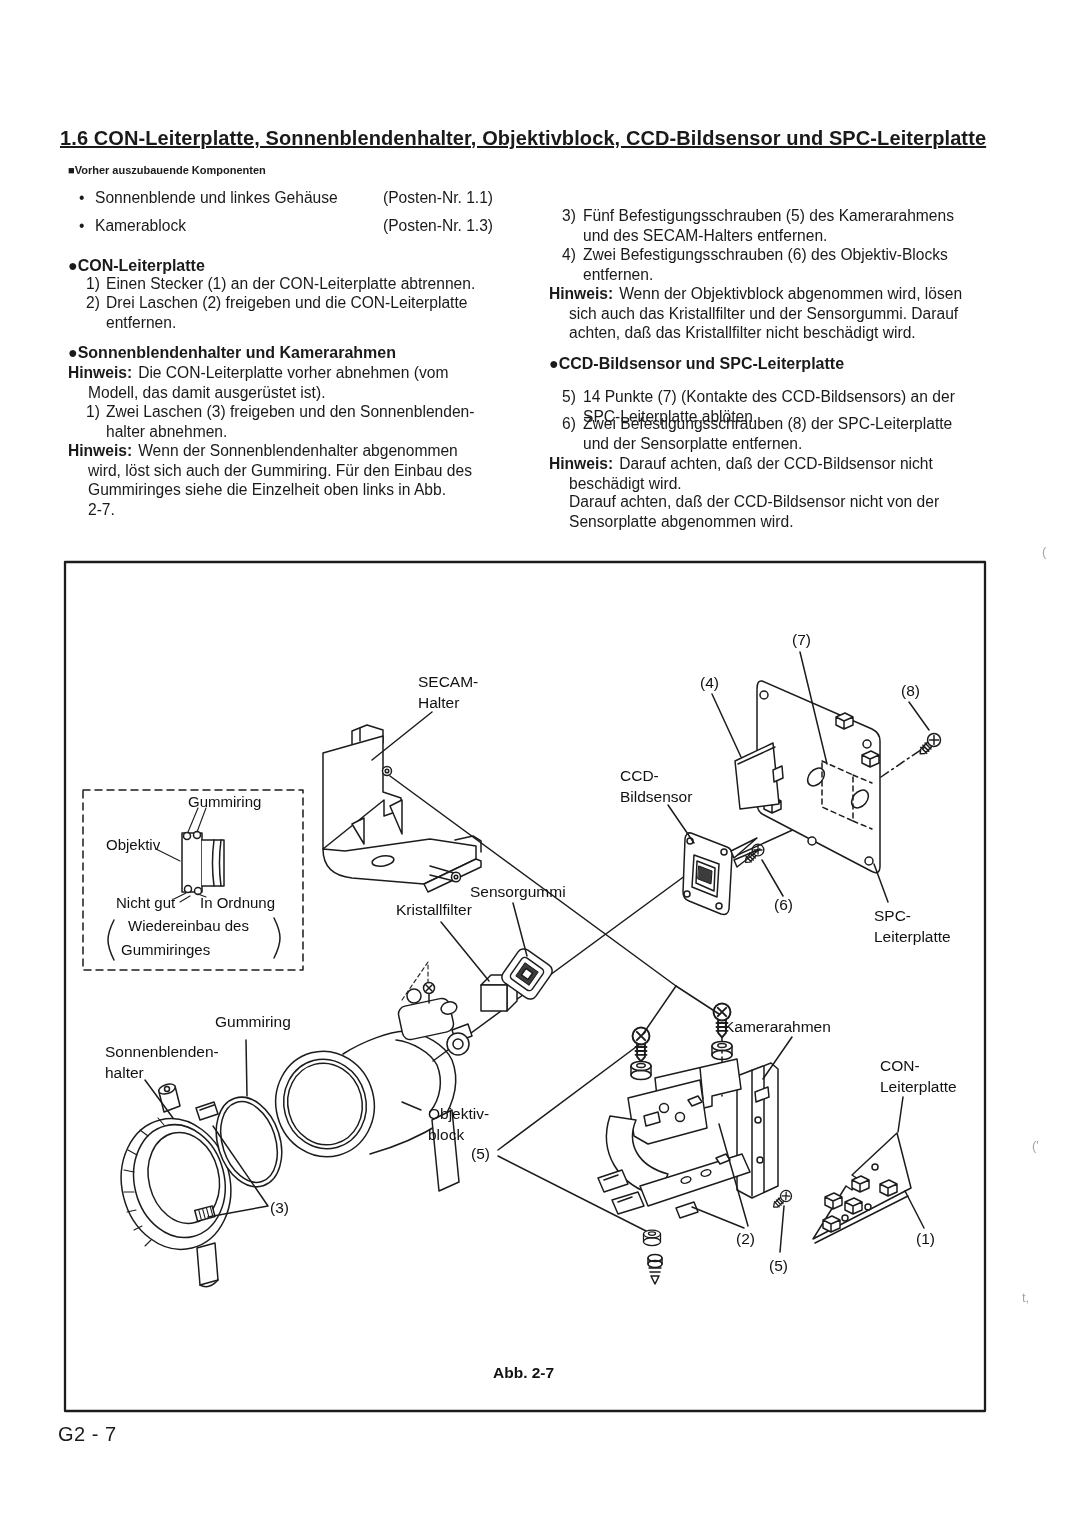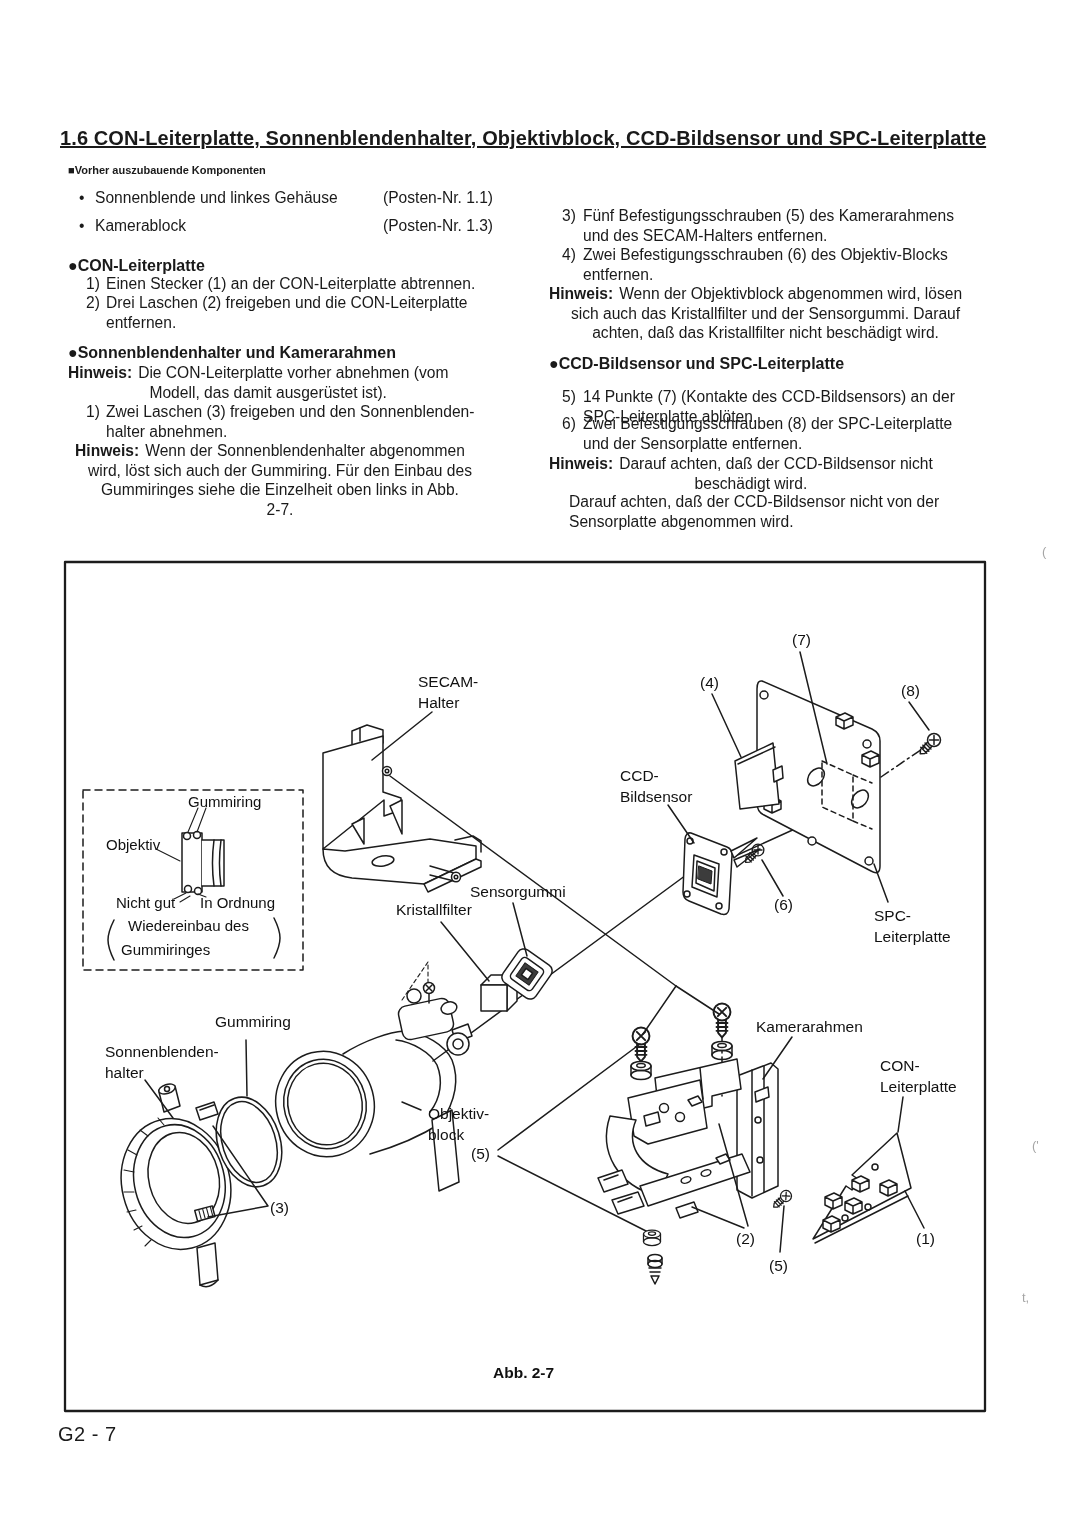--- a/index.html
+++ b/index.html
@@ -15,21 +15,21 @@
   .bul .mk{display:inline-block;width:16px;text-indent:0;}
   .bul .ref{position:absolute;left:315px;top:0;text-indent:0;}
   .colL{left:68px;top:244px;width:480px;height:290px;margin-top:12px;}
   .colR{left:549px;top:187px;width:470px;height:360px;}
   .p{position:absolute;left:0;white-space:pre;font-size:15.6px;line-height:19.6px;}
   .sec{font-weight:700;font-size:16px;line-height:19.6px;}
   .item{padding-left:38px;text-indent:-20px;}
   .item .num{display:inline-block;width:20px;text-indent:0;}
   .itemR{padding-left:34px;text-indent:-21px;}
   .itemR .num{display:inline-block;width:21px;text-indent:0;}
-  .note{padding-left:20px;text-indent:-20px;text-align:center;}
+  .note{padding-left:20px;text-indent:-20px;}
   .note b{margin-right:6px;}
   .cont{padding-left:20px;}
   
   .lbl{position:absolute;white-space:pre;font-size:15.5px;line-height:20.5px;color:#111;z-index:3;}
   .lbl.b{font-weight:700;}
   .lbl.sm{font-size:15px;}
   .footer{left:58px;top:1423px;font-size:20px;letter-spacing:0.5px;color:#1c1c1c;}
   .art{position:absolute;color:#8f8f8f;font-size:13px;opacity:.8;z-index:3;white-space:pre;}
   
   svg.fig{position:absolute;left:0;top:0;z-index:1;}
@@ -338,21 +338,21 @@
 Leiterplatte</div>
   <div class="lbl" style="left:396px;top:900px">Kristallfilter</div>
   <div class="lbl" style="left:470px;top:882px">Sensorgummi</div>
   <div class="lbl" style="left:215px;top:1012px">Gummiring</div>
   <div class="lbl" style="left:105px;top:1042px">Sonnenblenden-
 halter</div>
   <div class="lbl" style="left:428px;top:1104px">Objektiv-
 block</div>
   <div class="lbl" style="left:270px;top:1198px">(3)</div>
   <div class="lbl" style="left:471px;top:1144px">(5)</div>
-  <div class="lbl" style="left:756px;top:1017px">Kamerarahmen</div>
+  <div class="lbl" style="left:724px;top:1017px">Kamerarahmen</div>
   <div class="lbl" style="left:880px;top:1056px">CON-
 Leiterplatte</div>
   <div class="lbl" style="left:736px;top:1229px">(2)</div>
   <div class="lbl" style="left:769px;top:1256px">(5)</div>
   <div class="lbl" style="left:916px;top:1229px">(1)</div>
 
   <div class="lbl sm" style="left:188px;top:792px">Gummiring</div>
   <div class="lbl sm" style="left:106px;top:835px">Objektiv</div>
   <div class="lbl sm" style="left:116px;top:893px">Nicht gut</div>
   <div class="lbl sm" style="left:200px;top:893px">In Ordnung</div>

